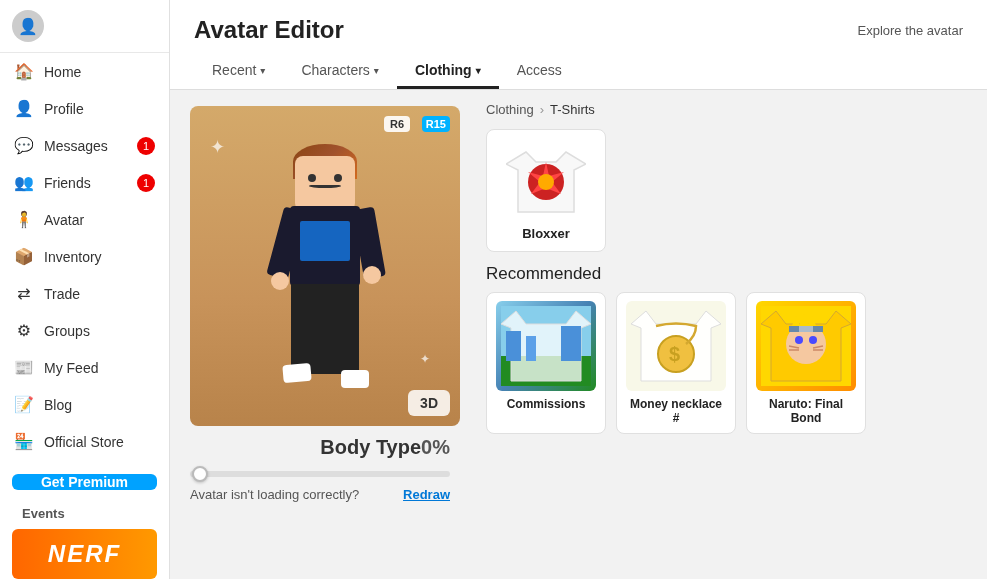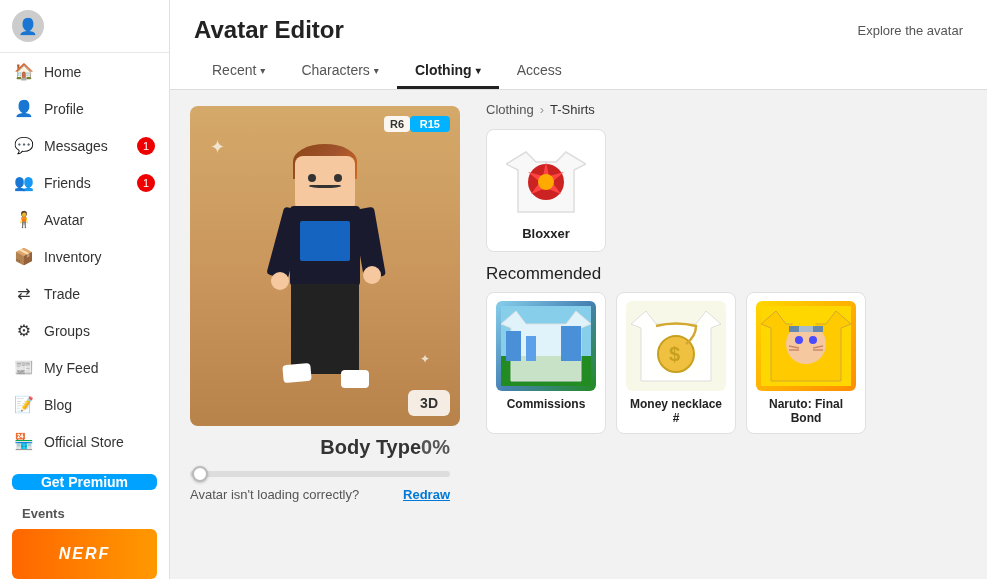--- a/index.html
+++ b/index.html
@@ -76,21 +76,21 @@
       border-radius: 6px;
       height: 50px;
       display: flex; align-items: center; justify-content: center;
       overflow: hidden;
     }
     .nerf-banner {
       background: linear-gradient(to right, #ff6600, #ff9900);
       width: 100%; height: 100%;
       display: flex; align-items: center; justify-content: center;
       font-weight: 900;
-      font-size: 16px;
+      font-size: 24px;
       color: #fff;
       letter-spacing: 2px;
       font-style: italic;
     }
 
     
     #main {
       flex: 1;
       display: flex;
       flex-direction: column;
@@ -172,21 +172,21 @@
       padding: 2px 6px;
       font-size: 11px;
       font-weight: 700;
       color: #333;
     }
     .avatar-badge-r15 {
       position: absolute;
       top: 10px; right: 10px;
       background: #00b2ff;
       border-radius: 4px;
-      padding: 2px 10px;
+      padding: 2px 4px;
       font-size: 11px;
       font-weight: 700;
       color: #fff;
     }
     .avatar-3d-btn {
       position: absolute;
       bottom: 10px; right: 10px;
       background: rgba(255,255,255,0.85);
       border: none;
       border-radius: 6px;

